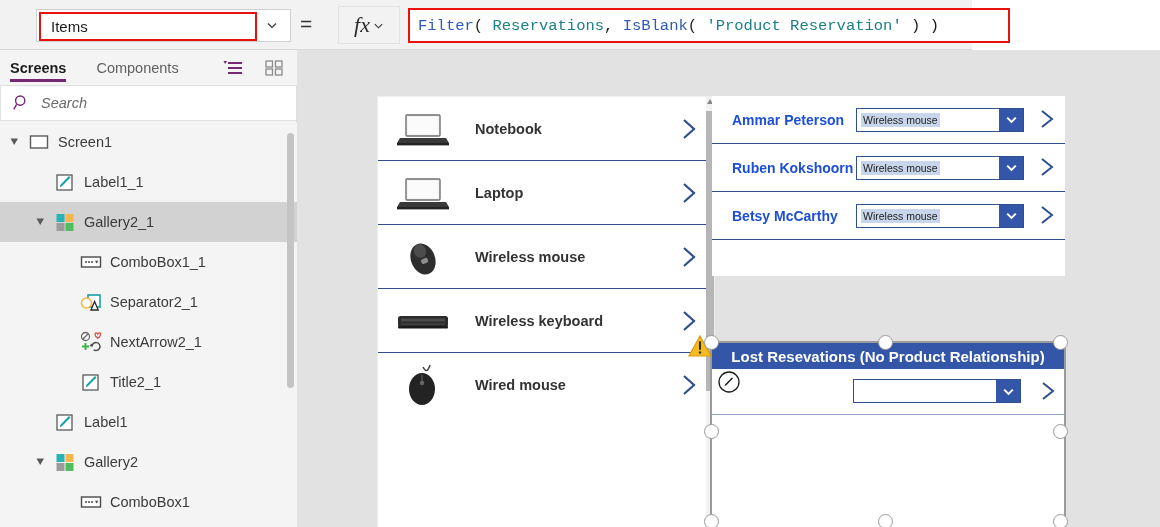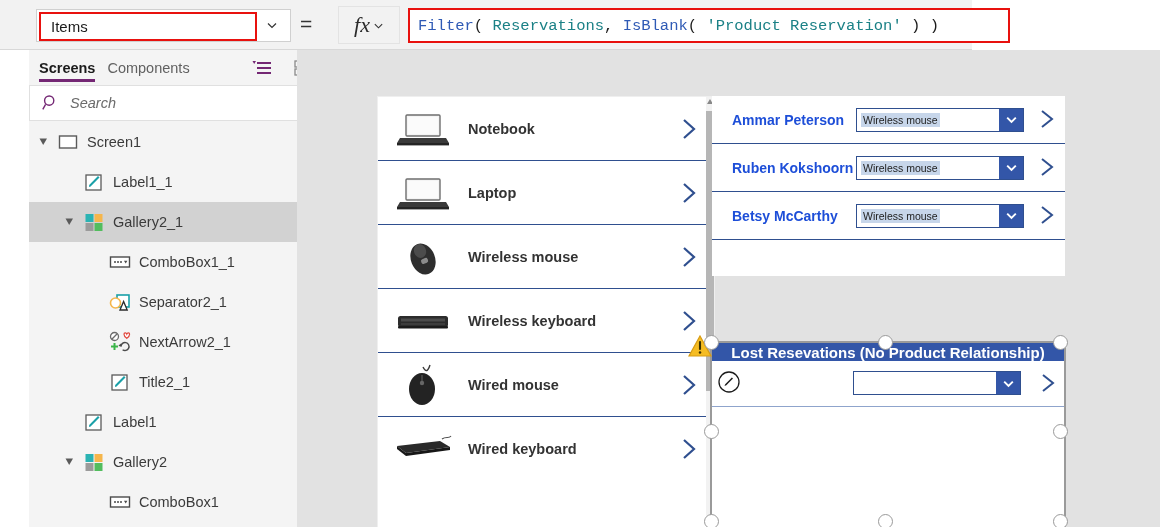--- a/index.html
+++ b/index.html
@@ -62,32 +62,32 @@
     background: #ffffff;
   }
   .tok-fn { color: #2f5ab5; }
   .tok-src { color: #1b8186; }
   .tok-str { color: #1b8186; }
   .tok-pun { color: #1b1b1b; }
 
   
   .left-panel {
     position: absolute; left: 0; top: 50px; width: 297px; height: 477px;
-    background: #f4f4f4; border-right: 1px solid #d6d6d6; margin-left: 29px;
+    background: #f4f4f4; border-right: 1px solid #d6d6d6;
   }
   .tabs-row {
     position: absolute; left: 0; top: 0; width: 297px; height: 35px;
     background: #f4f4f4; display: flex; align-items: center;
   }
   .tab {
     font-size: 14.5px; color: #616161; height: 35px;
     display: flex; align-items: center; position: relative; cursor: pointer;
   }
   .tab.screens { left: 10px; font-weight: bold; color: #1b1b1b; }
-  .tab.components { left: 22px; color: #616161; }
+  .tab.components { left: 40px; color: #616161; }
   .tab.screens::after {
     content: ""; position: absolute; left: 0; bottom: 3px;
     width: 100%; height: 3px; background: #742774;
   }
   .tree-toggle-icon {
     position: absolute; right: 54px; top: 9px; width: 20px; height: 18px;
   }
   .thumb-icon {
     position: absolute; right: 14px; top: 10px; width: 18px; height: 16px;
   }
@@ -131,20 +131,21 @@
   
   .product-gallery {
     position: absolute; left: 80px; top: 46px; width: 338px; height: 435px;
     background: #ffffff; border: 1px solid #efefef;
     overflow: hidden;
   }
   .product-row {
     position: relative; height: 64px; display: flex; align-items: center;
     border-bottom: 1px solid #2f4f8f;
     background: #ffffff;
+    gap: 7px;
   }
   .product-row:last-child { border-bottom: none; }
   .product-thumb {
     margin-left: 14px; width: 62px; height: 44px; flex: none;
     position: relative;
   }
   .product-name {
     margin-left: 14px; font-size: 14.5px; font-weight: bold; color: #333333;
   }
   .chev-next {
@@ -201,21 +202,21 @@
     color: #2f4f8f;
   }
   .res-empty-row { height: 36px; background: #ffffff; }
 
   
   .lost-gallery {
     position: absolute; left: 413px; top: 291px; width: 356px; height: 191px;
     background: #ffffff; border: 2px solid #9a9a9a;
   }
   .lost-header {
-    height: 18px; background: #3356a8; color: #ffffff;
+    height: 26px; background: #3356a8; color: #ffffff;
     display: flex; align-items: center; justify-content: center;
     font-size: 15px; font-weight: bold; white-space: nowrap;
   }
   .lost-row {
     position: relative; height: 46px; background: #ffffff;
     border-bottom: 1px solid #8fa4cc; display: flex; align-items: center;
   }
   .handle {
     position: absolute; width: 15px; height: 15px; border-radius: 50%;
     background: #ffffff; border: 1.6px solid #9a9a9a;
@@ -459,32 +460,20 @@
             </svg>
           </div>
           <div class="product-row">
             <div class="product-thumb"><svg viewBox="0 0 62 44" width="62" height="44">
                 <path d="M31 4 C34 10 36 8 38 2" stroke="#3a3a3a" stroke-width="1.4" fill="none"></path>
                 <ellipse cx="30" cy="26" rx="13" ry="16" fill="#232323"></ellipse>
                 <path d="M30 12 V22" stroke="#555" stroke-width="1.3"></path>
                 <circle cx="30" cy="20" r="2.2" fill="#666"></circle>
               </svg></div>
             <span class="product-name">Wired mouse</span>
-            <svg class="chev-next" viewBox="0 0 22 24" fill="none" stroke="currentColor" stroke-width="2.2">
-              <path d="M6 3 L16 12 L6 21"></path>
-            </svg>
-          </div>
-          <div class="product-row">
-            <div class="product-thumb"><svg viewBox="0 0 62 44" width="62" height="44">
-                <path d="M5 19 L48 14 L58 20 L14 26 Z" fill="#2a2a2a"></path>
-                <path d="M5 19 L14 26 L14 29 L5 22 Z" fill="#1a1a1a"></path>
-                <path d="M14 26 L58 20 L58 23 L14 29 Z" fill="#171717"></path>
-                <path d="M50 12 C54 9 57 12 59 9" stroke="#4a4a4a" stroke-width="1.2" fill="none"></path>
-              </svg></div>
-            <span class="product-name">Wired keyboard</span>
             <svg class="chev-next" viewBox="0 0 22 24" fill="none" stroke="currentColor" stroke-width="2.2">
               <path d="M6 3 L16 12 L6 21"></path>
             </svg>
           </div>
         </div>
       <div class="prod-scroll-track">
         <svg class="prod-scroll-up" viewBox="0 0 6 6" fill="currentColor">
             <path d="M3 0 L6 5 L0 5 Z"></path>
           </svg>
       </div>

